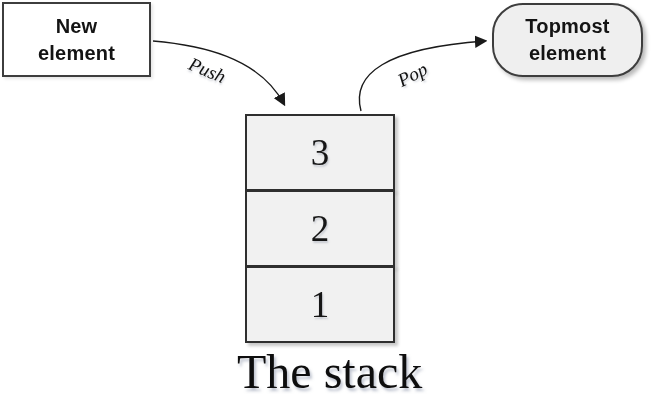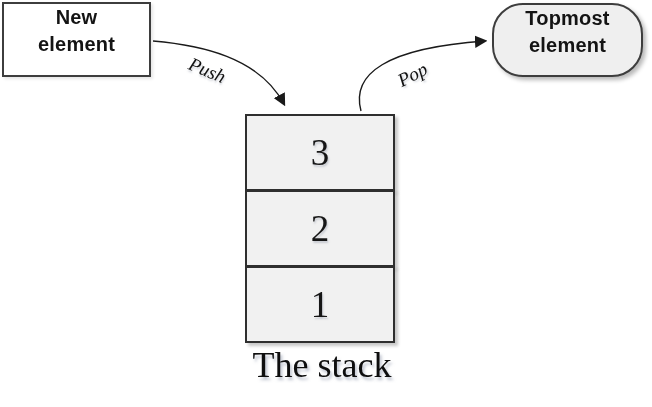--- a/index.html
+++ b/index.html
@@ -20,20 +20,21 @@
     background: #ffffff;
     overflow: hidden;
     font-family: "Liberation Sans", sans-serif;
   }
   .box {
     position: absolute;
     border: 2px solid var(--box-border);
     display: flex;
     flex-direction: column;
     align-items: center;
+    justify-content: center;
     text-align: center;
     font-size: 20px;
     font-weight: 600;
     line-height: 27px;
     color: var(--text);
     letter-spacing: 0.2px;
   }
   .box-new {
     left: 2px; top: 2px;
     width: 149px; height: 75px;
@@ -91,21 +92,21 @@
     color: #161616;
     text-shadow: 1px 2px 2px rgba(120,130,150,0.35);
   }
   .stack-cell + .stack-cell { margin-top: -1px; }
   .stack-caption {
     position: absolute;
     left: 237px; top: 344px;
     width: 170px;
     text-align: center;
     font-family: "Liberation Serif", "DejaVu Serif", serif;
-    font-size: 36px;
+    font-size: 48px;
     color: #0e0e0e;
     text-shadow: 2px 3px 3px rgba(125,135,160,0.5);
     white-space: nowrap;
   }
 </style>
 </head>
 <body>
 
 <div class="canvas">
 

